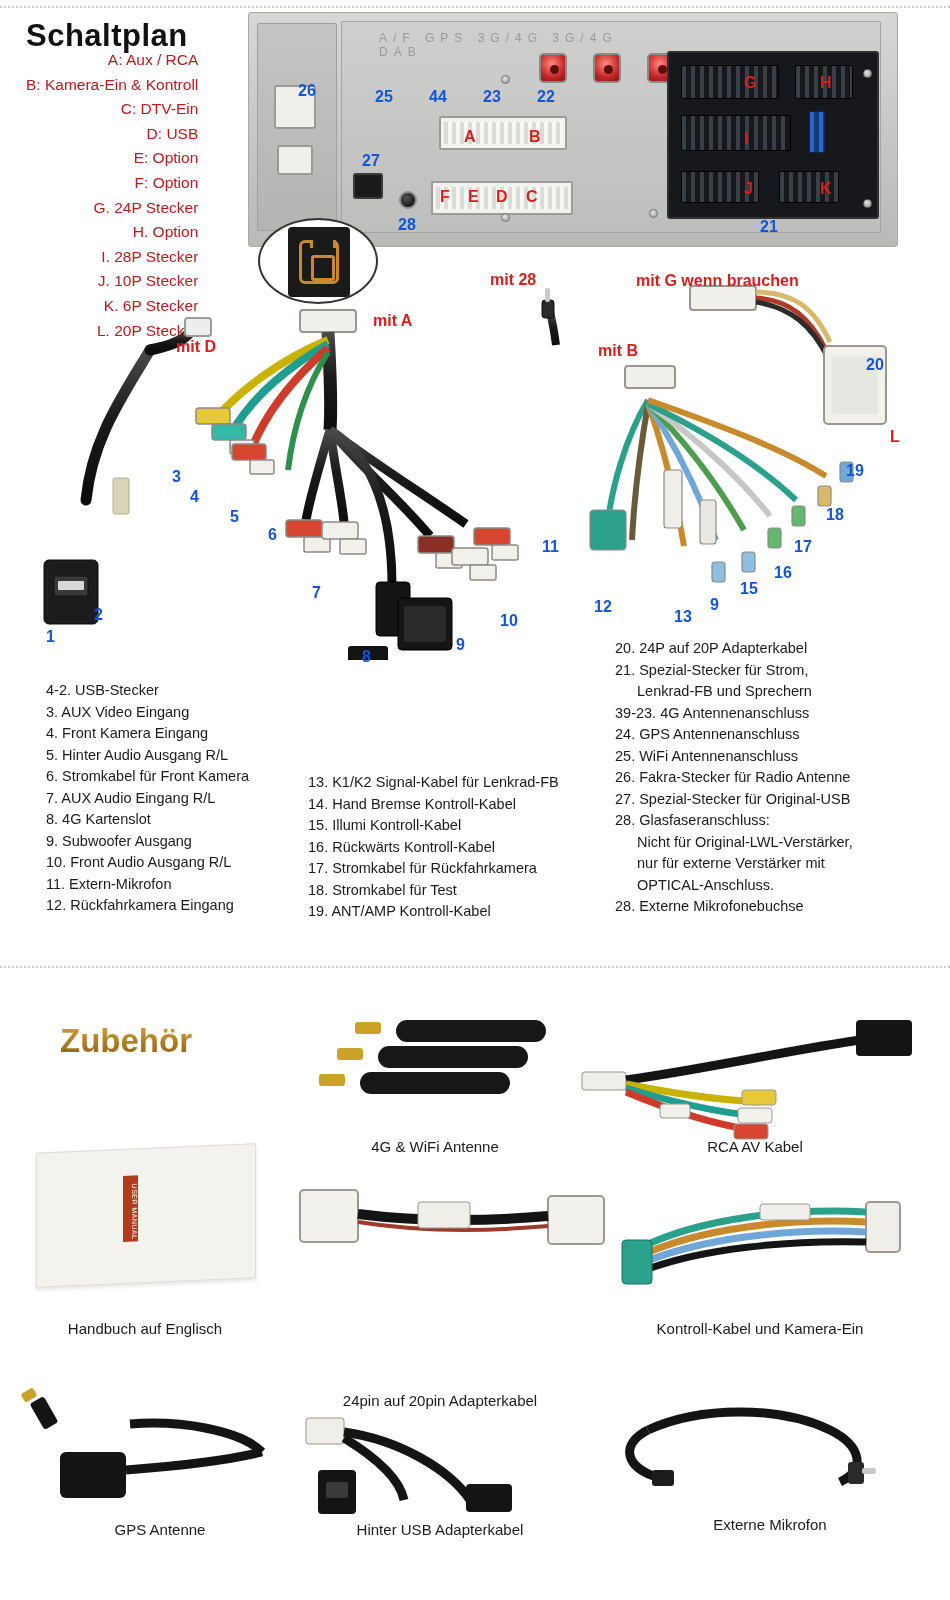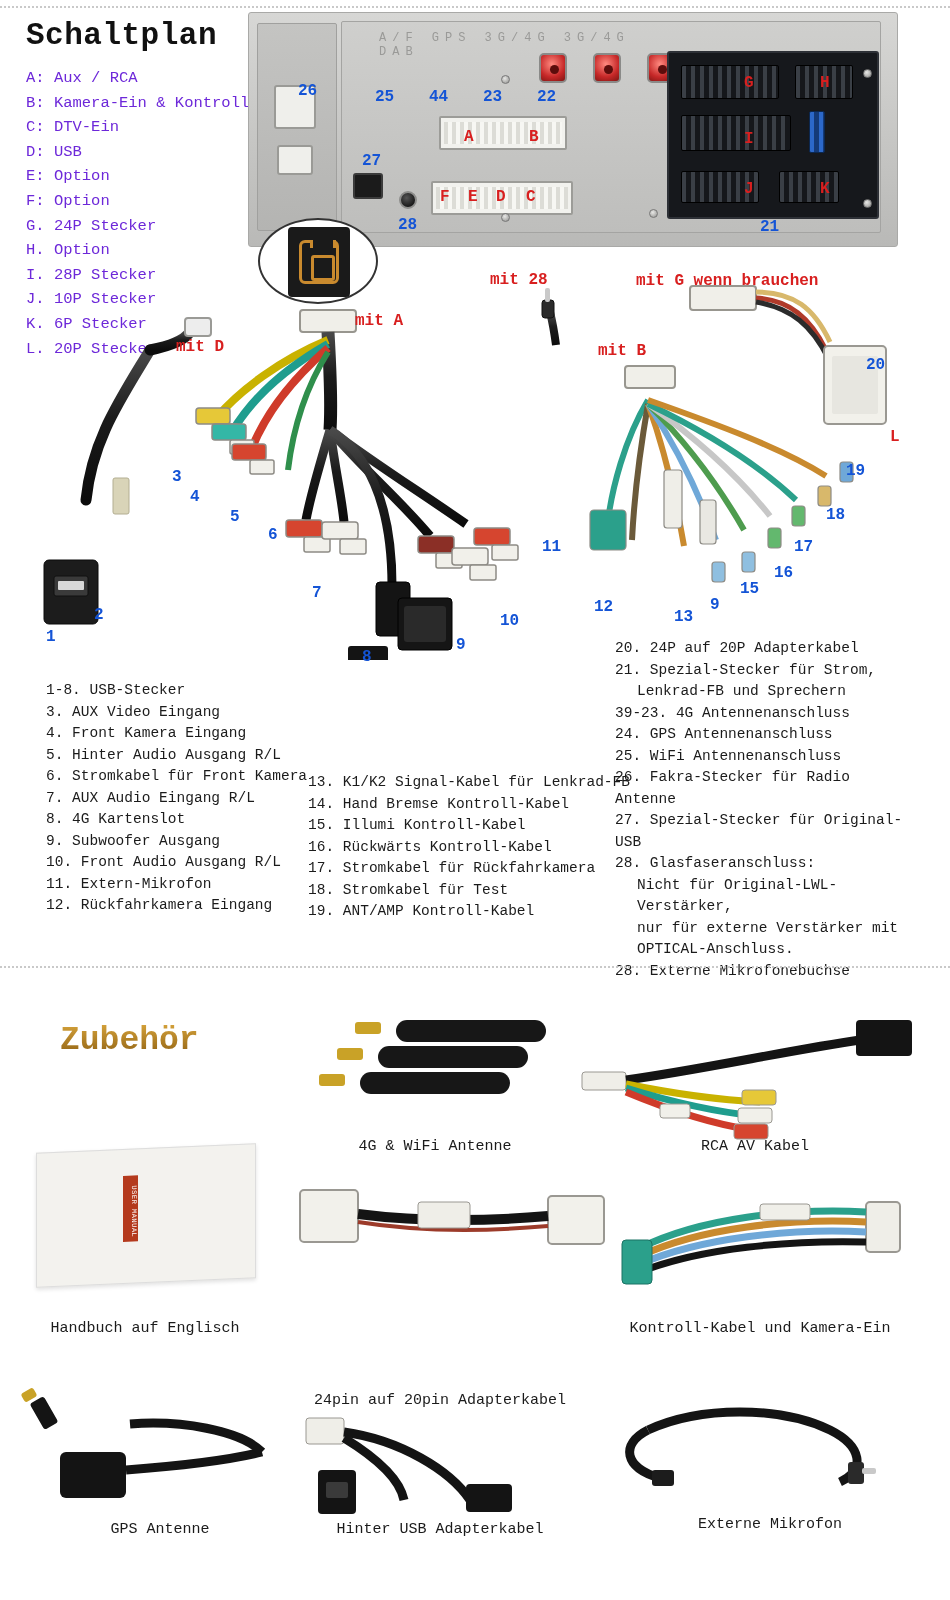--- a/index.html
+++ b/index.html
@@ -2,39 +2,39 @@
 <html><head>
 <meta charset="utf-8">
 <style>
   * { box-sizing: border-box; }
   html, body {
     margin: 0; padding: 0;
     width: 950px; height: 1600px;
     background: #ffffff;
     font-family: "Liberation Sans", sans-serif;
   }
-  .page { position: relative; width: 950px; height: 1600px; overflow: hidden; font-family: Liberation Mono, monospace; }
+  .page { position: relative; width: 950px; height: 1600px; overflow: hidden; }
 
   
   .divider {
     position: absolute; left: 0; width: 950px; height: 0;
     border-top: 2px dotted #c9c9c9;
   }
   .divider.top { top: 6px; }
   .divider.mid { top: 966px; }
 
   
   .title-schaltplan {
     position: absolute; left: 26px; top: 18px;
     font-size: 31px; font-weight: bold; color: #111;
     letter-spacing: .5px;
   }
   .legend-left {
-    position: absolute; left: 26px; top: 66px;
-    color: #6d28d9; font-size: 15.5px; line-height: 24.6px;
+    position: absolute; left: 26px; top: 48px;
+    color: #b91c1c; font-size: 15.5px; line-height: 24.6px; text-align: right;
   }
   .legend-left div { white-space: nowrap; }
 
   
   .device {
     position: absolute; left: 248px; top: 12px;
     width: 650px; height: 235px;
     background: linear-gradient(#d7d7d5, #c6c6c4 55%, #b9b9b7);
     border: 1px solid #a9a9a7;
     border-radius: 3px;
@@ -345,21 +345,21 @@
 
     <rect x="690" y="286" width="66" height="24" rx="3" fill="#f0efe9" stroke="#98968f" stroke-width="2"></rect>
     <path d="M756 298 C 790 300, 810 318, 826 350" stroke="#b03a2a" stroke-width="5" fill="none"></path>
     <path d="M756 302 C 792 308, 812 326, 828 358" stroke="#2b2b2b" stroke-width="5" fill="none"></path>
     <path d="M756 292 C 794 292, 814 308, 830 342" stroke="#d8b86b" stroke-width="5" fill="none"></path>
     <rect x="824" y="346" width="62" height="78" rx="4" fill="#f2f1eb" stroke="#9a9892" stroke-width="2"></rect>
     <rect x="832" y="356" width="46" height="58" rx="2" fill="#e7e6e0"></rect>
   </svg>
 
   <div class="lab" style="left:176px; top:338px;">mit D</div>
-  <div class="lab" style="left:355px; top:312px;">mit A</div>
+  <div class="lab" style="left:373px; top:312px;">mit A</div>
   <div class="lab" style="left:490px; top:271px;">mit 28</div>
   <div class="lab" style="left:598px; top:342px;">mit B</div>
   <div class="lab" style="left:636px; top:272px;">mit G wenn brauchen</div>
   <div class="lab" style="left:890px; top:428px;">L</div>
   <div class="num" style="left:866px; top:356px;">20</div>
 
   <div class="num" style="left:46px;  top:628px;">1</div>
   <div class="num" style="left:94px;  top:606px;">2</div>
   <div class="num" style="left:172px; top:468px;">3</div>
   <div class="num" style="left:190px; top:488px;">4</div>
@@ -373,21 +373,21 @@
   <div class="num" style="left:594px; top:598px;">12</div>
   <div class="num" style="left:674px; top:608px;">13</div>
   <div class="num" style="left:710px; top:596px;">9</div>
   <div class="num" style="left:740px; top:580px;">15</div>
   <div class="num" style="left:774px; top:564px;">16</div>
   <div class="num" style="left:794px; top:538px;">17</div>
   <div class="num" style="left:826px; top:506px;">18</div>
   <div class="num" style="left:846px; top:462px;">19</div>
 
   <div class="list list-a">
-    <div>1-8. USB-Stecker</div>
+    <div>4-2. USB-Stecker</div>
     <div>3. AUX Video Eingang</div>
     <div>4. Front Kamera Eingang</div>
     <div>5. Hinter Audio Ausgang R/L</div>
     <div>6. Stromkabel für Front Kamera</div>
     <div>7. AUX Audio Eingang R/L</div>
     <div>8. 4G Kartenslot</div>
     <div>9. Subwoofer Ausgang</div>
     <div>10. Front Audio Ausgang R/L</div>
     <div>11. Extern-Mikrofon</div>
     <div>12. Rückfahrkamera Eingang</div>

